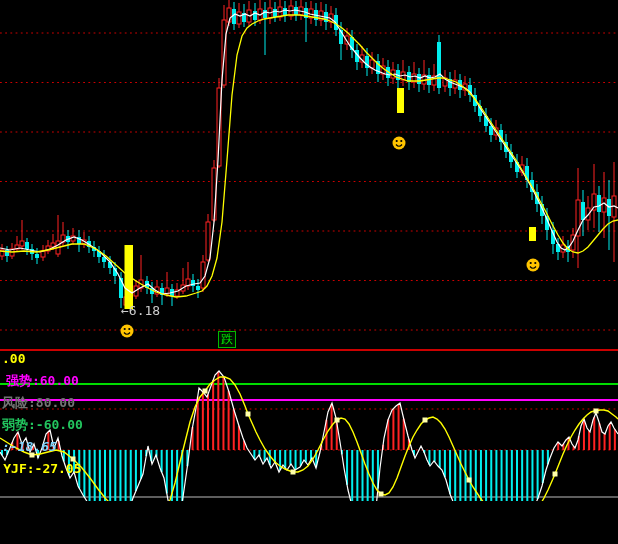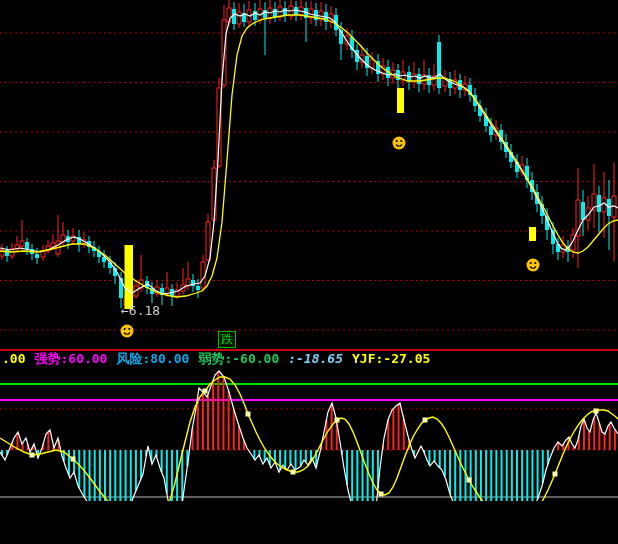--- a/index.html
+++ b/index.html
@@ -446,21 +446,21 @@
         <g>
           <circle cx="533" cy="265" r="6.5" fill="#ffc400"></circle>
           <circle cx="530.7" cy="263" r="1.1" fill="#000"></circle>
           <circle cx="535.3" cy="263" r="1.1" fill="#000"></circle>
           <path d="M 530 266.5 Q 533 270 536 266.5" stroke="#000" stroke-width="1.2" fill="none"></path>
         </g>
       </g>
     </svg>
   <div class="overlay" id="low-label" style="left: 121px; top: 304px; color: rgb(204, 204, 204);">←6.18</div>
   <div class="overlay" id="fall-tag" style="left: 218px; top: 331px; color: rgb(0, 238, 0);">跌</div>
-  <div class="overlay" id="header-row" style="left: 2px; top: 352px;">
+  <div class="overlay" id="header-row" style="left: 2px; top: 352px; flex-direction: column;">
       <span style="color: rgb(255, 255, 0);">.00</span>
       <span style="color: rgb(255, 0, 255); text-align: center;">强势:60.00</span>
-      <span style="color: #0ea5e9;">风险:80.00</span>
+      <span style="color: #737373;">风险:80.00</span>
       <span style="color: #22c55e;">弱势:-60.00</span>
       <span style="color: #7dd3fc; font-style: italic;">:-18.65</span>
       <span style="color: rgb(255, 255, 0); text-align: center;">YJF:-27.05</span>
     </div>
 </div>
 
 </body></html>

